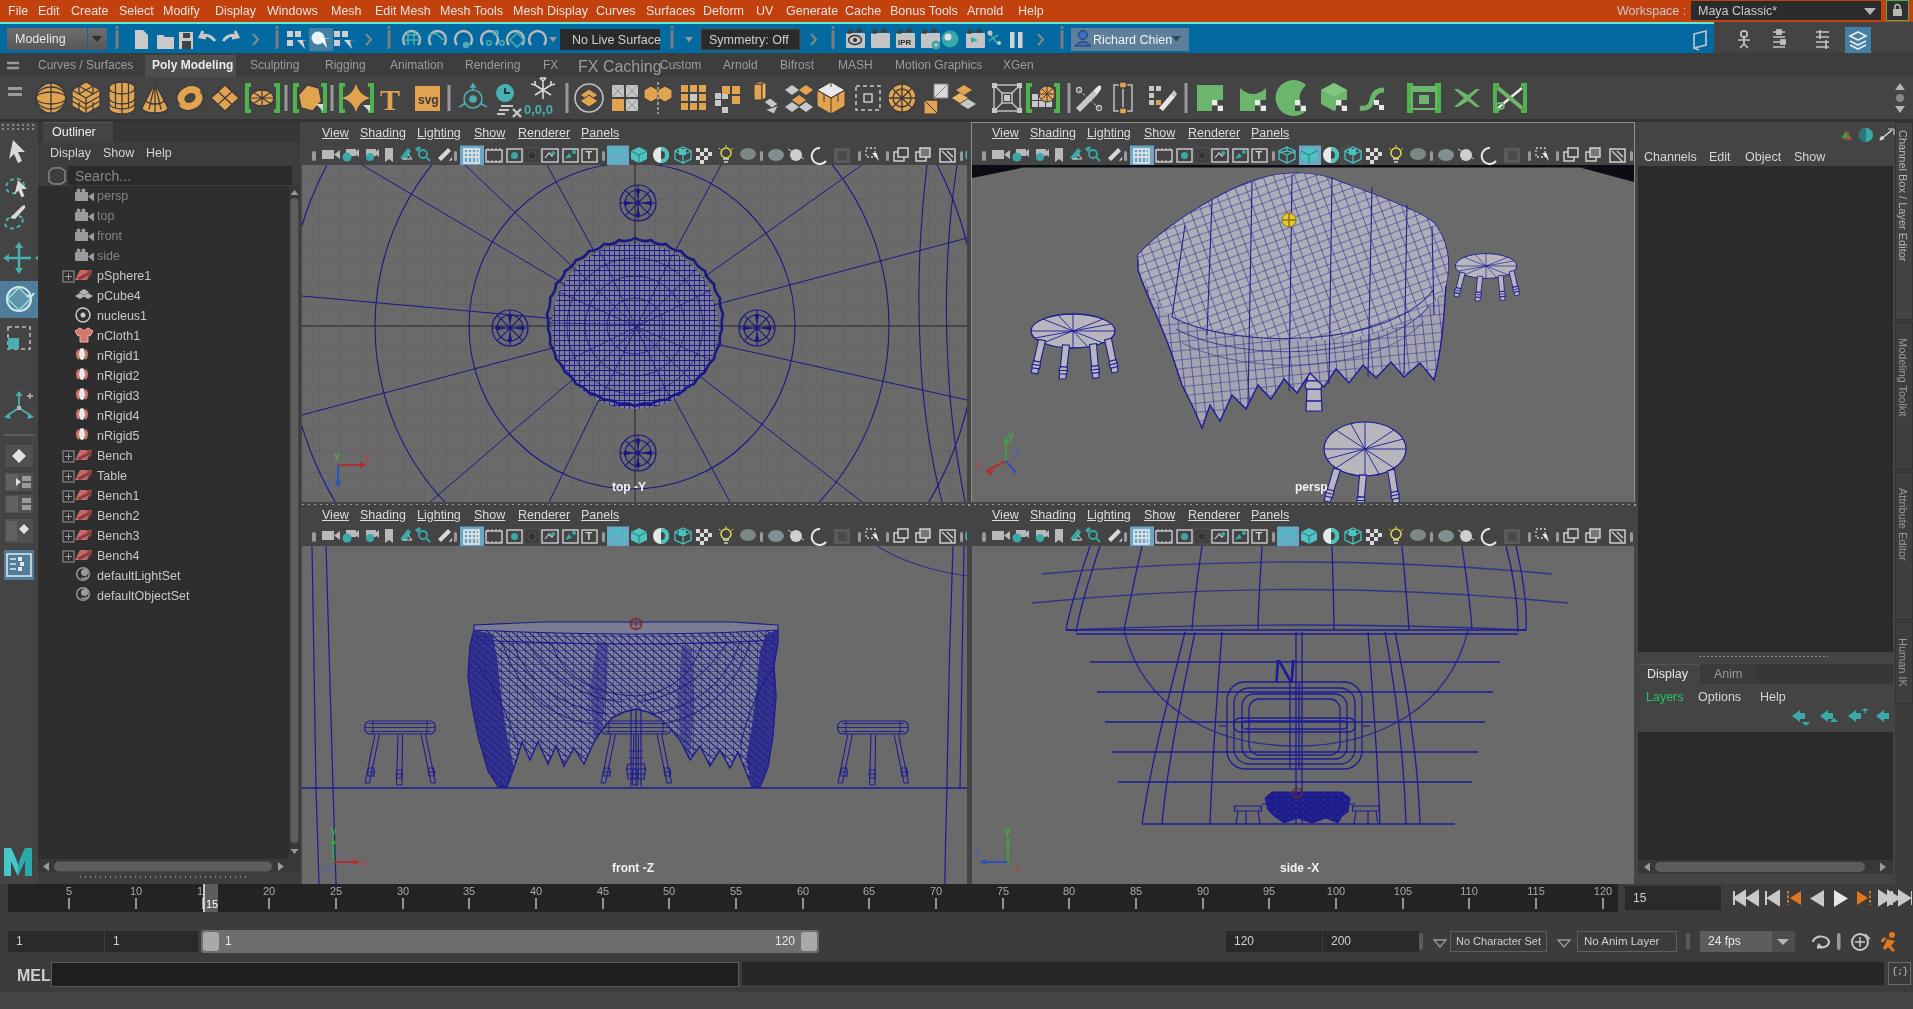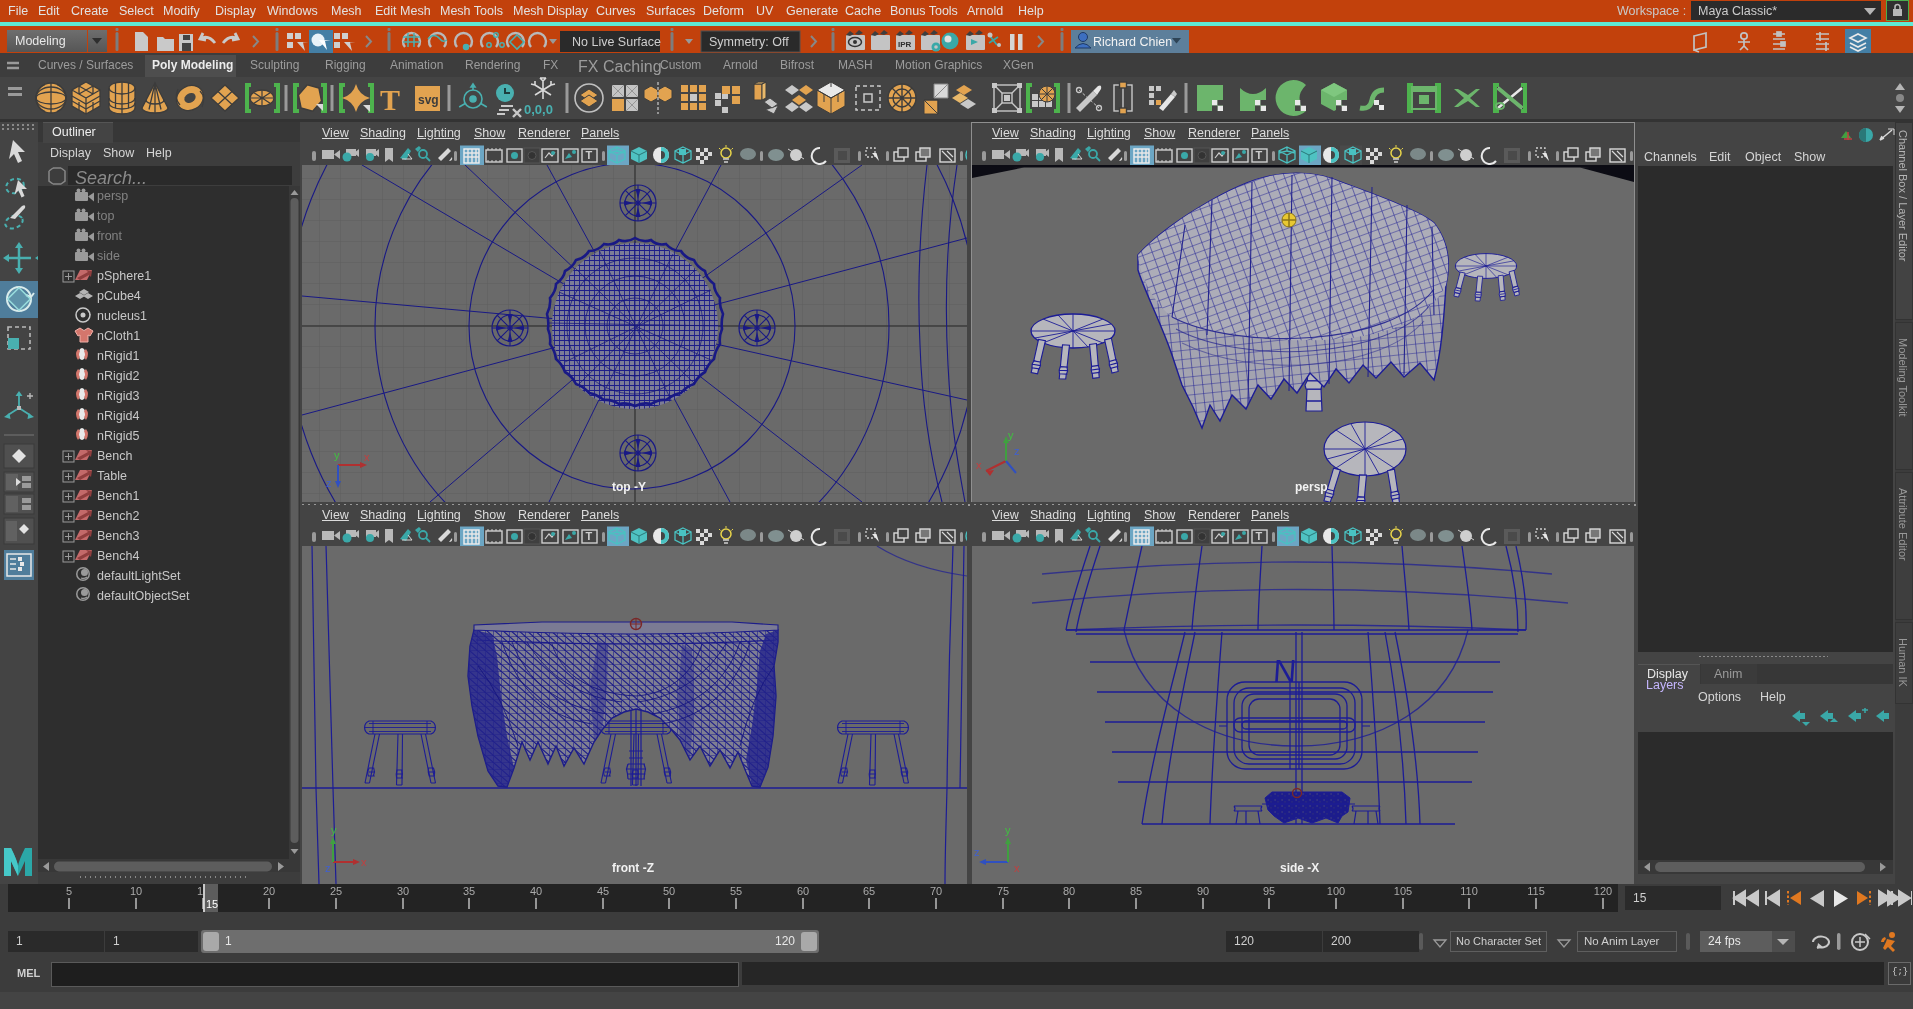--- a/index.html
+++ b/index.html
@@ -2,21 +2,21 @@
 <html><head>
 <meta charset="utf-8">
 <style>
 html,body{margin:0;padding:0;background:#444;}
 #app{position:relative;width:1913px;height:1009px;overflow:hidden;
   font-family:"Liberation Sans",sans-serif;background:#444444;color:#dcdcdc;}
 .abs{position:absolute;}
 .fld{background:#2a2a2a;color:#cfcfcf;font-size:12px;}
 #menubar{left:0;top:0;width:1913px;height:22px;background:#c2410c;}
 #menubar span{position:absolute;top:4px;font-size:12.5px;color:#e2e2e2;}
-#toolbar{left:0;top:22px;width:1913px;height:31px;background:#c2410c;border-top:4px solid #5eead4;}
+#toolbar{left:0;top:22px;width:1714px;height:31px;background:#0369a1;border-top:2px solid #5eead4;}
 #shelftabs{left:0;top:53px;width:1913px;height:24px;background:#3d3d3d;}
 #shelf{left:0;top:77px;width:1913px;height:42px;background:#444444;}
 #mainsep{left:0;top:119px;width:1913px;height:3px;background:#333;}
 #toolbox{left:0;top:122px;width:38px;height:762px;background:#444;}
 #outliner{left:38px;top:122px;width:262px;height:762px;background:#3d3d3d;}
 #vpzone{left:300px;top:122px;width:1338px;height:762px;background:#444;}
 #chbox{left:1638px;top:122px;width:257px;height:762px;background:#444;}
 #sidetabs{left:1895px;top:122px;width:18px;height:762px;background:#3c3c3c;}
 #timeslider{left:0;top:884px;width:1913px;height:44px;background:#3c3c3c;}
 #rangerow{left:0;top:928px;width:1913px;height:28px;background:#3c3c3c;}
@@ -648,21 +648,21 @@
     <div class="abs" style="left:0;top:0;width:262px;height:20px;background:#373737;"></div>
     <div class="abs" style="left:5px;top:0px;width:70px;height:20px;background:#444;border-top:1px solid #555;"></div>
     <span class="abs" style="left:14px;top:3px;font-size:12.5px;color:#eee;">Outliner</span>
     <span class="abs" style="left:12px;top:24px;font-size:12.5px;color:#d5d5d5;">Display</span>
     <span class="abs" style="left:65px;top:24px;font-size:12.5px;color:#d5d5d5;">Show</span>
     <span class="abs" style="left:108px;top:24px;font-size:12.5px;color:#d5d5d5;">Help</span>
     <svg class="abs" style="left:8px;top:44px" width="20" height="20" fill="none" stroke="#9a9a9a" stroke-width="1.5">
       <path d="M3 5 l4 -3 M3 5 v10 l4 3 M15 2 l4 3 v10 l-4 3 M7 2 h8 M7 18 h8" opacity="0.8"></path>
     </svg>
     <div class="abs fld" style="left:30px;top:44px;width:224px;height:19px;"></div>
-    <span class="abs" style="left:37px;top:46px;font-size:18px;color:#8a8a8a;font-style:italic;">Search...</span>
+    <span class="abs" style="left:37px;top:46px;font-size:14px;color:#8a8a8a;">Search...</span>
 
     <div id="olist" class="abs" style="left:0;top:64px;width:251px;height:673px;background:#2e2e2e;">
       <svg width="251" height="673">
         <defs>
           <g id="cam">
               <rect x="0" y="3" width="13" height="9" rx="1" fill="#9a9a9a"></rect>
               <path d="M13 7.5 l6 -4 v9 z" fill="#9a9a9a"></path>
               <circle cx="3.5" cy="1.5" r="2" fill="#9a9a9a"></circle>
               <circle cx="8.5" cy="1.5" r="2" fill="#9a9a9a"></circle>
             </g>
@@ -1265,21 +1265,21 @@
     <span class="abs" style="left:156px;top:28px;font-size:12.5px;color:#d5d5d5;">Show</span>
     <div class="abs" style="left:0;top:44px;width:255px;height:486px;background:#2b2b2b;"></div>
     <div class="abs" style="left:60px;top:533px;width:130px;height:3px;background-image:radial-gradient(#8a8a8a 30%,transparent 32%);background-size:4px 3px;"></div>
 
     <div class="abs" style="left:0;top:542px;width:255px;height:20px;background:#373737;">
       <div class="abs" style="left:0;top:0;width:62px;height:20px;background:#444;border-top:1px solid #555;"></div>
       <span class="abs" style="left:9px;top:3px;font-size:12.5px;color:#e8e8e8;">Display</span>
       <div class="abs" style="left:63px;top:0;width:56px;height:20px;background:#3b3b3b;"></div>
       <span class="abs" style="left:76px;top:3px;font-size:12.5px;color:#9a9a9a;">Anim</span>
     </div>
-    <span class="abs" style="left:8px;top:556px;font-size:12.5px;color:#c4b5fd;">Layers</span>
+    <span class="abs" style="left:8px;top:568px;font-size:12.5px;color:#22c55e;">Layers</span>
     <span class="abs" style="left:60px;top:568px;font-size:12.5px;color:#d5d5d5;">Options</span>
     <span class="abs" style="left:122px;top:568px;font-size:12.5px;color:#d5d5d5;">Help</span>
     <svg class="abs" style="left:150px;top:586px" width="105" height="22">
       <g fill="#3aa8a8">
         <path d="M4 8 l8 -6 v12 z" transform="rotate(0)"></path>
           <rect x="12" y="5" width="5" height="6"></rect>
         <path d="M14 14 l4 4 l4 -4 z" fill="#3aa8a8"></path>
         <path d="M32 8 l8 -6 v12 z"></path>
           <rect x="40" y="5" width="5" height="6"></rect>
         <path d="M42 14 l4 -4 l4 4 z" fill="#3aa8a8"></path>
@@ -1401,20 +1401,20 @@
           <path d="M60 3 l5 5" stroke-width="1.5"></path>
       </g>
       <g fill="#e07820">
         <circle cx="87" cy="4" r="3"></circle>
         <path d="M82 8 l8 2 l-4 5 l4 4 l-2 2 l-5 -5 l-3 3 l-2 -2 l3 -6 z"></path>
         <path d="M80 6 a6 6 0 0 0 -4 5 l3 0 a4 4 0 0 1 2 -3 z"></path>
       </g>
     </svg>
   </div>
   <div id="melrow" class="abs">
-    <span class="abs" style="left:17px;top:11px;font-size:11px;font-weight:bold;color:#cfcfcf;">MEL</span>
+    <span class="abs" style="left:17px;top:11px;font-size:16px;font-weight:bold;color:#cfcfcf;">MEL</span>
     <div class="abs" style="left:51px;top:6px;width:686px;height:23px;background:#1e1e1e;border:1px solid #5a5a5a;"></div>
     <div class="abs" style="left:742px;top:6px;width:1142px;height:23px;background:#262626;"></div>
     <div class="abs" style="left:1888px;top:6px;width:23px;height:23px;background:#3a3a3a;border:1px solid #6a6a6a;box-sizing:border-box;">
       <span style="position:absolute;left:3px;top:4px;font-size:9px;color:#cfcfcf;font-family:'Liberation Mono',monospace;">{;}</span>
     </div>
   </div>
 </div>
 
 </body></html>

